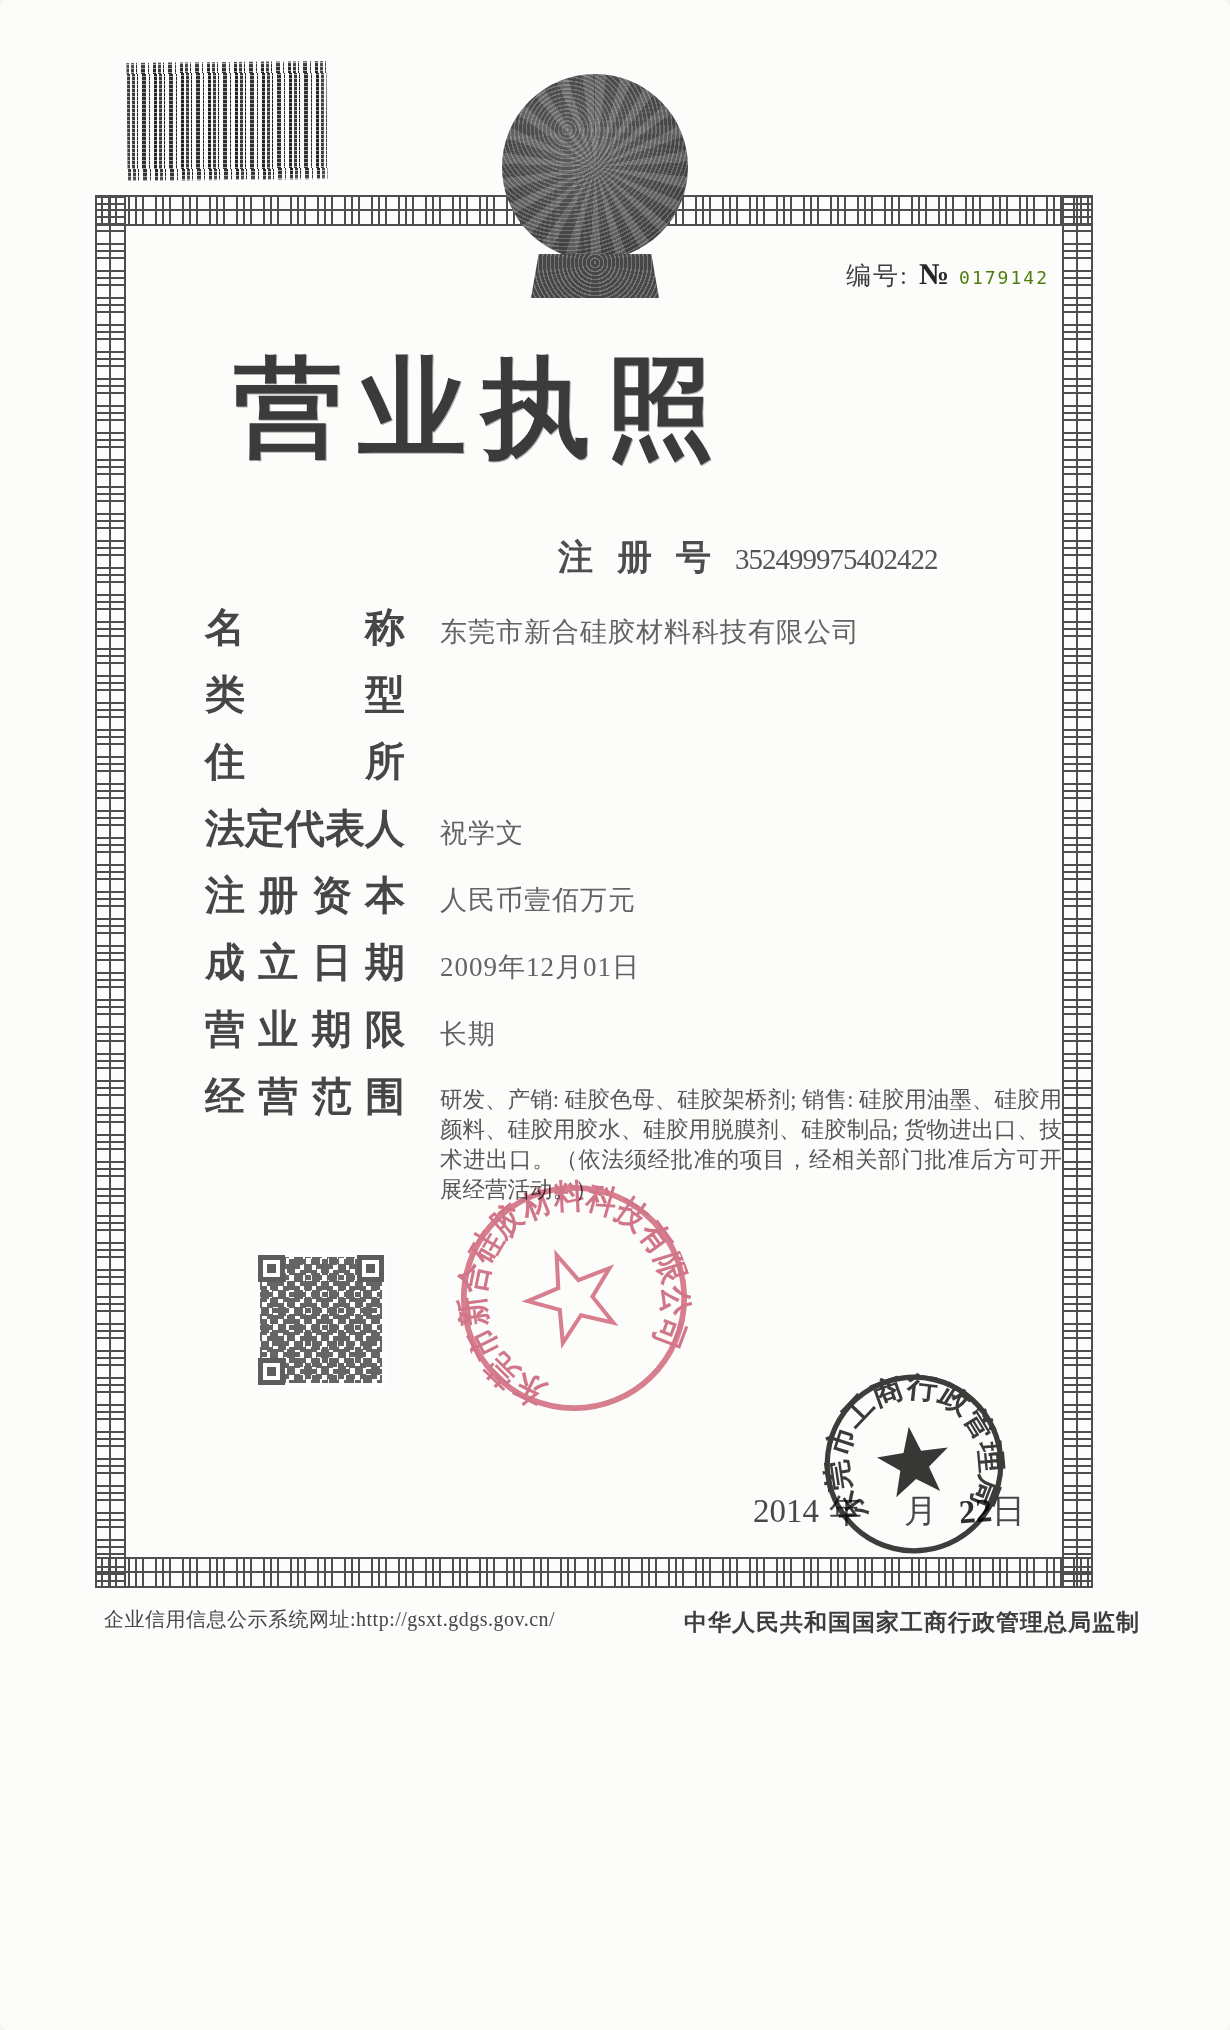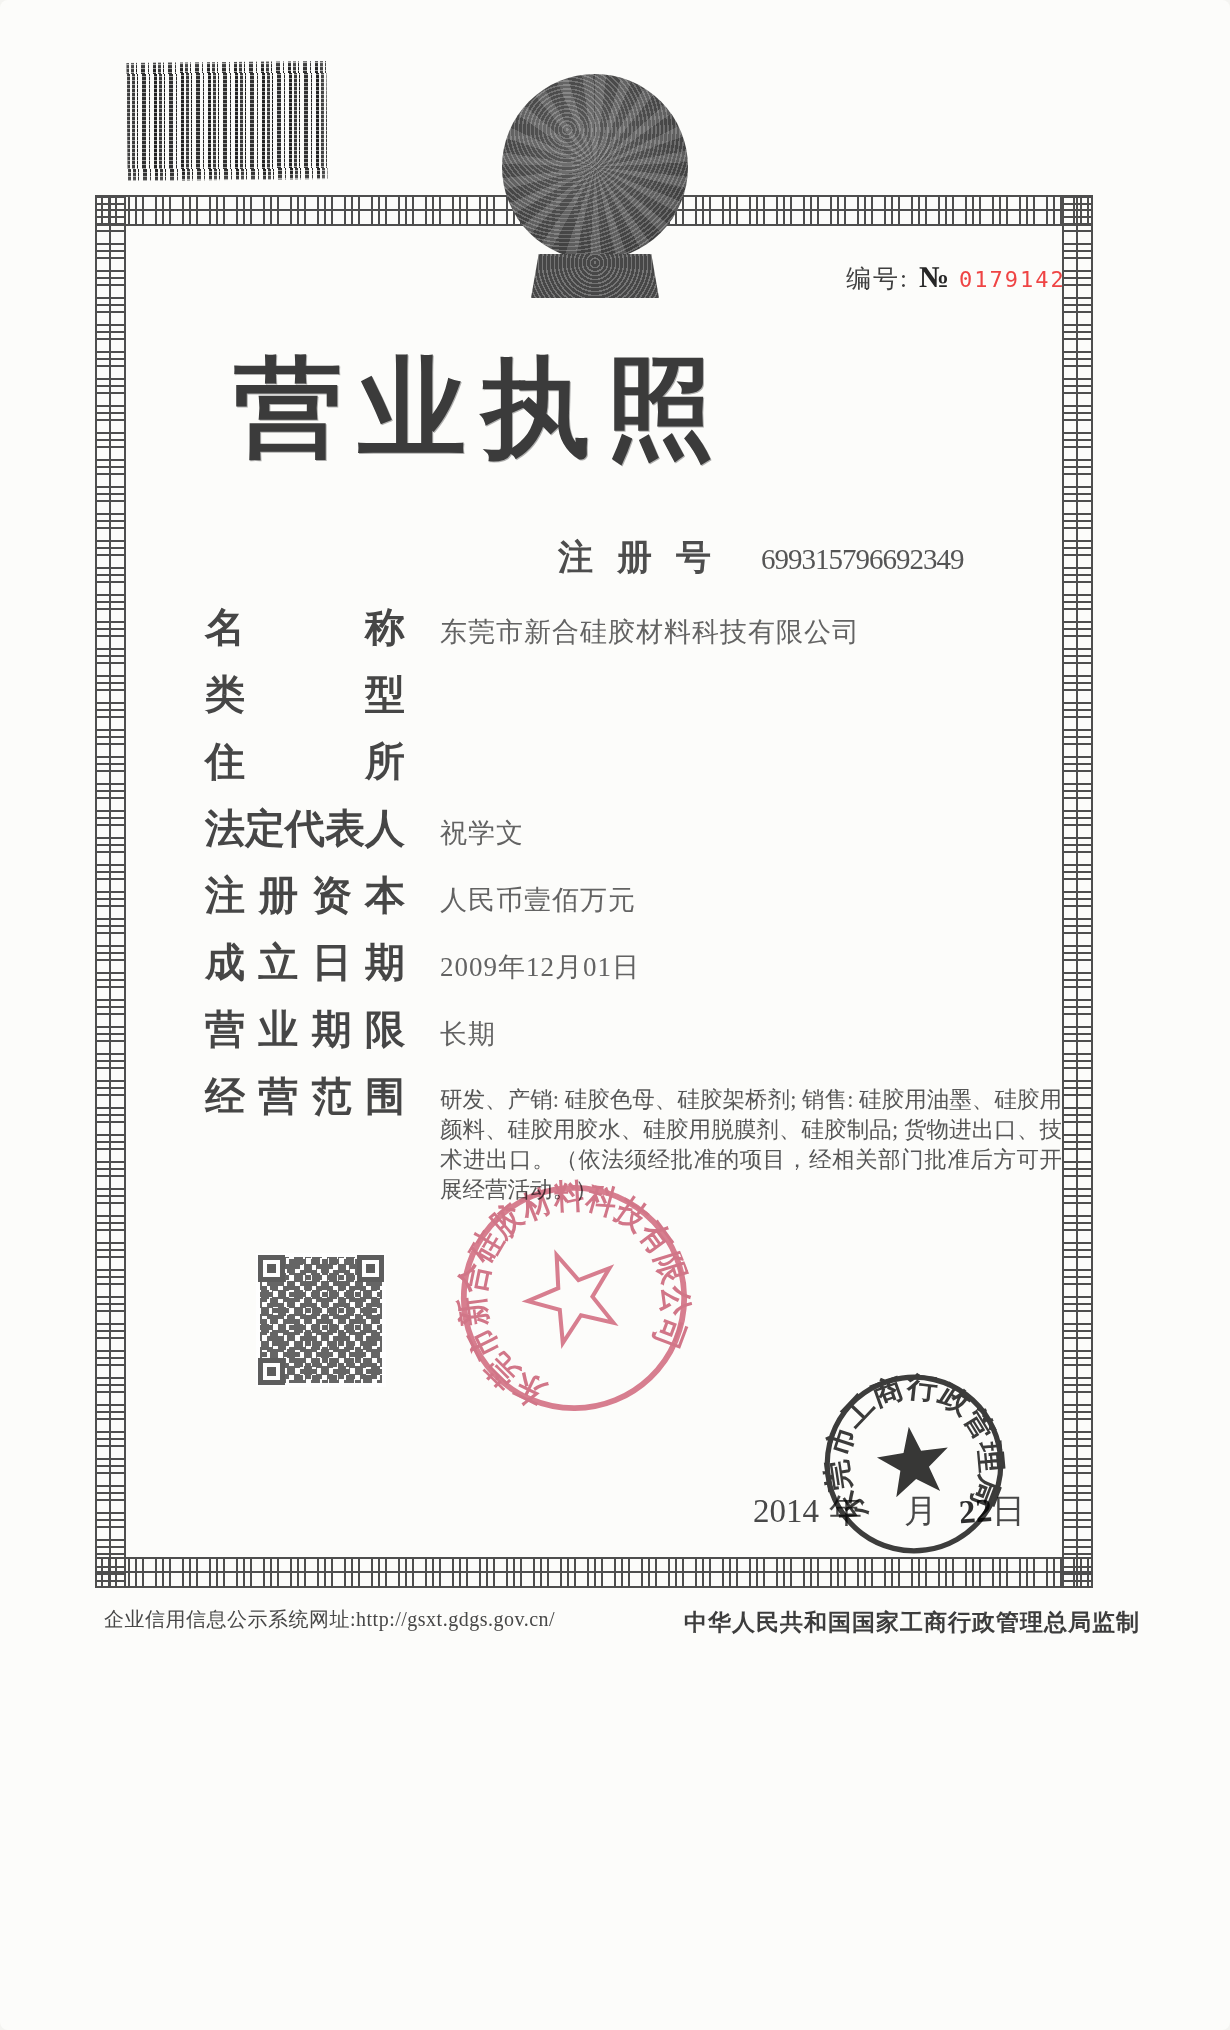--- a/index.html
+++ b/index.html
@@ -41,28 +41,28 @@
     background:
       linear-gradient(to right, transparent 12px, #4e4e4e 12px 14px, transparent 14px),
       repeating-linear-gradient(0deg, transparent 0 4px, #4e4e4e 4px 6px, transparent 6px 11px,
         #4e4e4e 11px 13px, transparent 13px 18px, #4e4e4e 18px 20px, transparent 20px 27px);}
   .band.t{top:0;} .band.b{bottom:0;} .band.l{left:0;} .band.r{right:0;}
 
   
   .serial{position:absolute;left:846px;top:250px;display:flex;align-items:baseline;gap:10px;z-index:4;}
   .serial-label{font-size:25px;letter-spacing:2px;color:#3f3f3f;}
   .serial-symbol{font-size:30px;font-weight:900;color:#262626;}
-  .serial-number{font-family:"DejaVu Sans Mono","Liberation Mono",monospace;font-size:22px;
-    letter-spacing:2px;color:#ef4444;margin-top:17px;}
+  .serial-number{font-family:"DejaVu Sans Mono","Liberation Mono",monospace;font-size:18px;
+    letter-spacing:2px;color:#4d7c0f;margin-top:17px;}
 
   .title{position:absolute;left:234px;top:336px;font-size:108px;font-weight:900;
     letter-spacing:16px;color:#3b3b3b;z-index:4;font-family:"DejaVu Sans","Liberation Sans",sans-serif;
     text-shadow:1px 1px 0 rgba(60,60,60,.4);}
 
-  .regline{position:absolute;left:558px;top:534px;display:flex;align-items:baseline;gap:26px;z-index:4;}
+  .regline{position:absolute;left:558px;top:534px;display:flex;align-items:baseline;z-index:4;}
   .regline .lbl{font-size:35px;font-weight:700;letter-spacing:24px;color:#4d4d4d;}
   .regline .num{font-size:29px;letter-spacing:-1px;color:#555;}
 
   
   .fields{position:absolute;left:205px;top:606px;width:870px;z-index:4;}
   .frow{display:flex;align-items:baseline;min-height:67px;}
   .flabel{width:200px;flex:0 0 200px;font-size:40px;font-weight:700;color:#464646;
     display:flex;justify-content:space-between;line-height:1.1;}
   .fvalue{margin-left:35px;font-size:27px;color:#636363;letter-spacing:1px;}
   .fvalue.scope{font-size:22.5px;line-height:30px;width:622px;letter-spacing:0;
@@ -118,21 +118,21 @@
   <div class="serial">
     <span class="serial-label">编号:</span>
     <span class="serial-symbol">№</span>
     <span class="serial-number">0179142</span>
   </div>
 
   <div class="title">营业执照</div>
 
   <div class="regline">
     <span class="lbl">注册号</span>
-    <span class="num">699315796692349</span>
+    <span class="num">352499975402422</span>
   </div>
 
   <div class="fields">
     <div class="frow">
       <div class="flabel js-justify">
           <span>名</span>
           <span>称</span>
         </div>
       <div class="fvalue">东莞市新合硅胶材料科技有限公司</div>
     </div>

